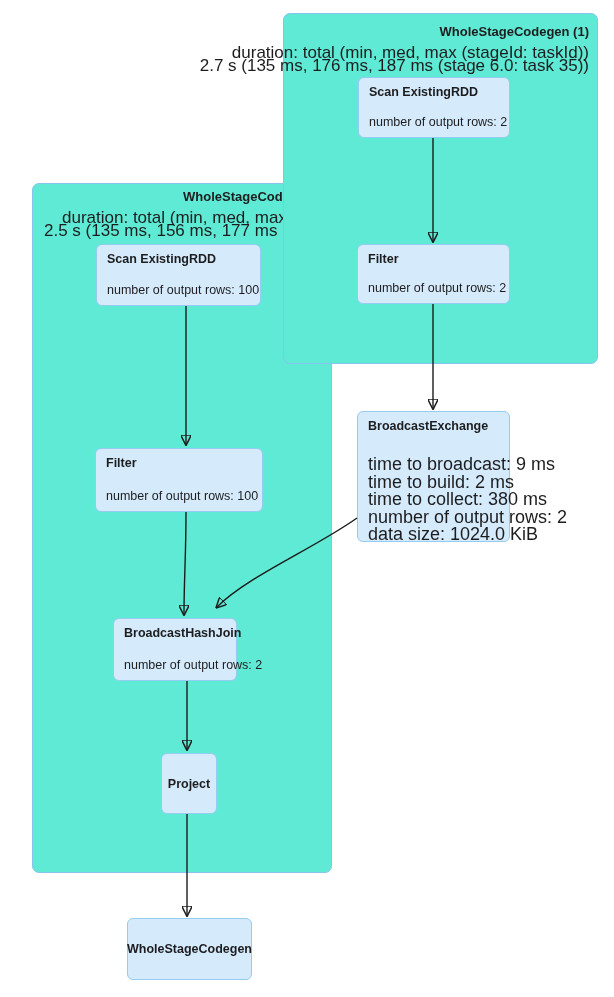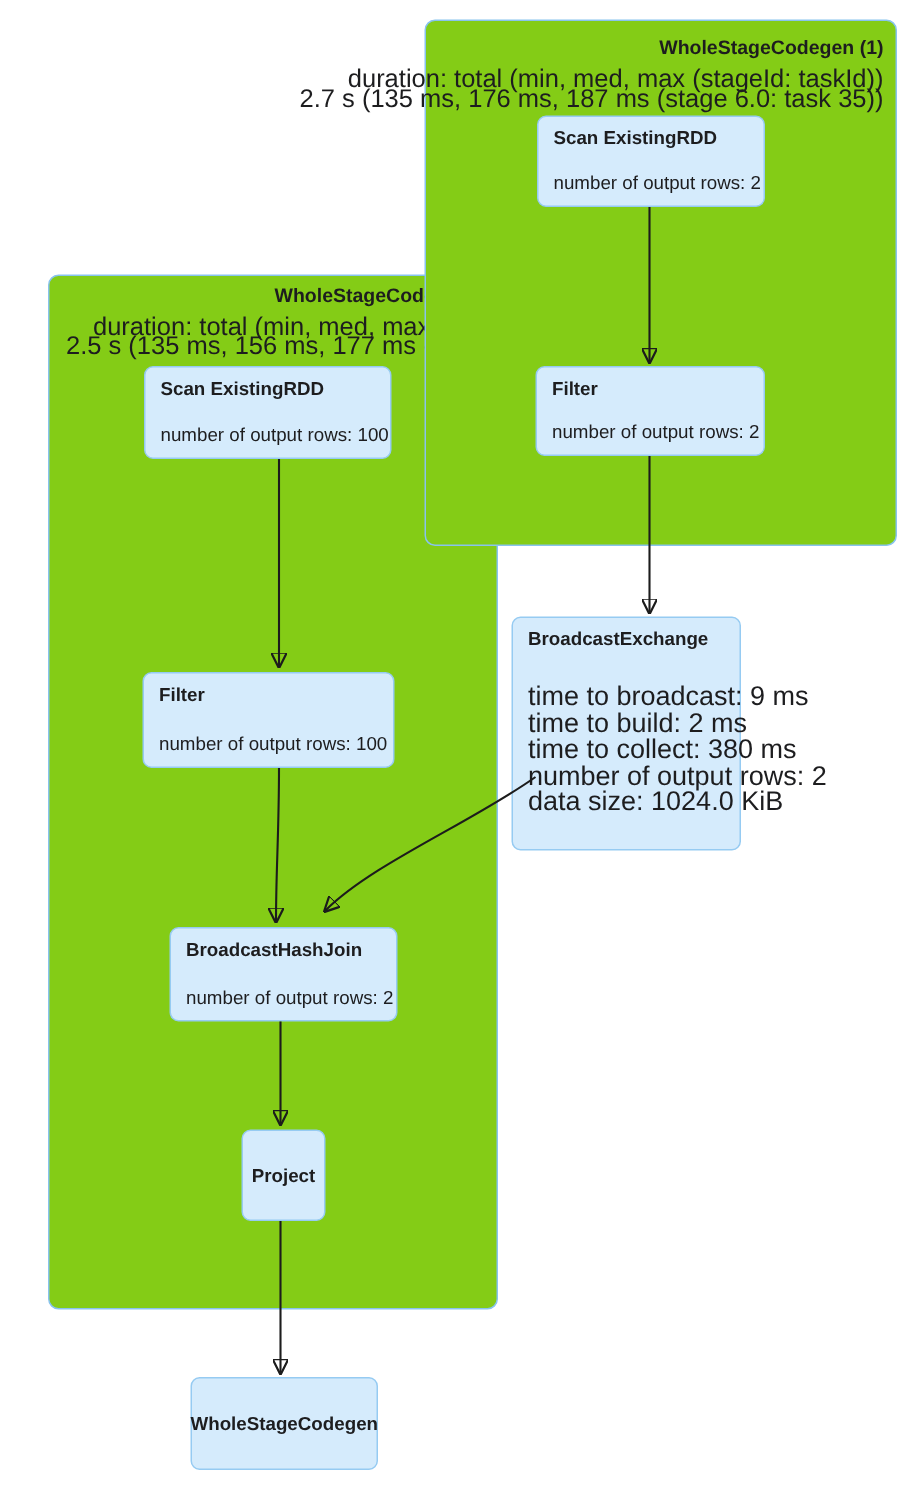--- a/index.html
+++ b/index.html
@@ -7,21 +7,21 @@
     position: relative;
     width: 614px;
     height: 997px;
     background: #ffffff;
     font-family: "Liberation Sans", sans-serif;
     color: #1d1d1f;
     overflow: hidden;
   }
   .cluster {
     position: absolute;
-    background: #84cc16;
+    background: #5eead4;
     border: 1px solid #88c3ee;
     border-radius: 7px;
     box-sizing: border-box;
   }
   .cluster-title {
     position: absolute;
     font-size: 13px;
     font-weight: bold;
     line-height: 14px;
     white-space: nowrap;
@@ -96,21 +96,21 @@
     <div class="node" style="left:63px; top:60px; width:165px; height:62px;">
       <div class="node-title">Scan ExistingRDD</div>
       <div class="node-metric">number of output rows: 100</div>
     </div>
 
     <div class="node" style="left:62px; top:264px; width:168px; height:64px;">
       <div class="node-title">Filter</div>
       <div class="node-metric">number of output rows: 100</div>
     </div>
 
-    <div class="node" style="left:80px; top:434px; width:152px; height:63px;">
+    <div class="node" style="left:80px; top:434px; width:124px; height:63px;">
       <div class="node-title">BroadcastHashJoin</div>
       <div class="node-metric">number of output rows: 2</div>
     </div>
 
     <div class="node centered" style="left:128px; top:569px; width:56px; height:61px;">
       <div class="node-title">Project</div>
     </div>
   </div>
 
   <div class="cluster z2" style="left:283px; top:13px; width:315px; height:351px;">
@@ -124,21 +124,21 @@
       <div class="node-title">Scan ExistingRDD</div>
       <div class="node-metric">number of output rows: 2</div>
     </div>
 
     <div class="node" style="left:73px; top:230px; width:153px; height:60px;">
       <div class="node-title">Filter</div>
       <div class="node-metric">number of output rows: 2</div>
     </div>
   </div>
 
-  <div class="node z3" style="left:341px; top:411px; width:153px; height:156px;">
+  <div class="node z3" style="left:357px; top:411px; width:153px; height:131px;">
     <div class="node-title">BroadcastExchange</div>
     <div class="node-metrics">
       <div>time to broadcast: 9 ms</div>
       <div>time to build: 2 ms</div>
       <div>time to collect: 380 ms</div>
       <div>number of output rows: 2</div>
       <div>data size: 1024.0 KiB</div>
     </div>
   </div>
 

